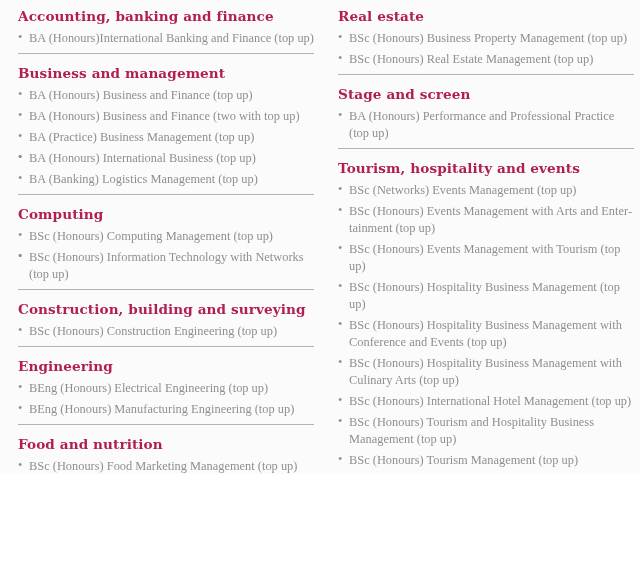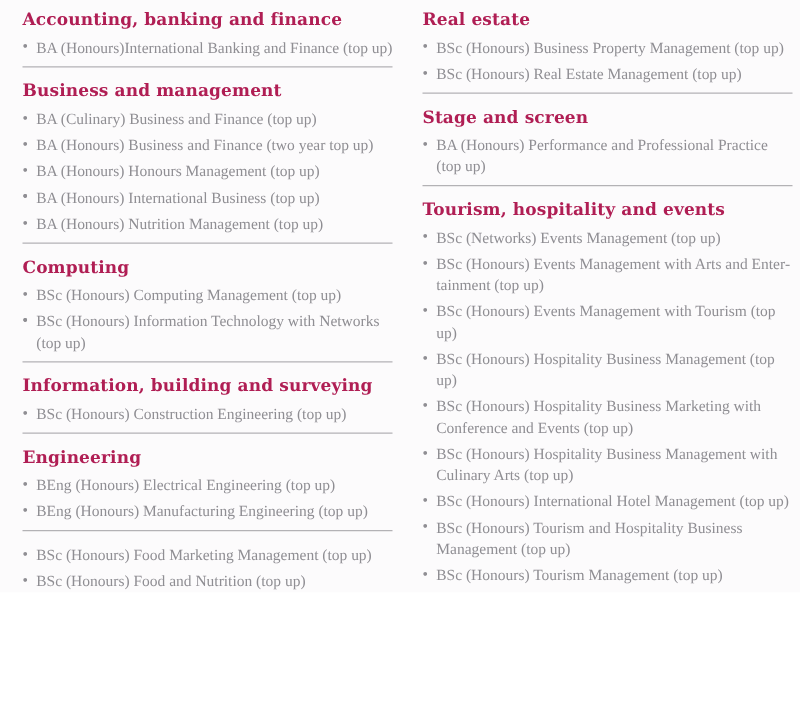--- a/index.html
+++ b/index.html
@@ -75,45 +75,45 @@
   </li>
 </ul>
     <hr class="divider">
   </section>
 
   <section class="section">
     <h3 class="section-title">Business and management</h3>
     <ul class="course-list">
   <li class="course-item">
     <span class="bullet">•</span>
-    <span class="course-text">BA (Culinary) Business and Finance (top up)</span>
-  </li>
-
-  <li class="course-item">
-    <span class="bullet">•</span>
-    <span class="course-text">BA (Honours) Business and Finance (two year top up)</span>
-  </li>
-
-  <li class="course-item">
-    <span class="bullet">•</span>
-    <span class="course-text">BA (Honours) Honours Management (top up)</span>
+    <span class="course-text">BA (Honours) Business and Finance (top up)</span>
+  </li>
+
+  <li class="course-item">
+    <span class="bullet">•</span>
+    <span class="course-text">BA (Honours) Business and Finance (two with top up)</span>
+  </li>
+
+  <li class="course-item">
+    <span class="bullet">•</span>
+    <span class="course-text">BA (Practice) Business Management (top up)</span>
   </li>
 
   <li class="course-item">
     <span class="bullet">•</span>
   </li>
 
   <li class="course-item">
     <span class="bullet">•</span>
     <span class="course-text">BA (Honours) International Business (top up)</span>
   </li>
 
   <li class="course-item">
     <span class="bullet">•</span>
-    <span class="course-text">BA (Honours) Nutrition Management (top up)</span>
+    <span class="course-text">BA (Banking) Logistics Management (top up)</span>
   </li>
 </ul>
     <hr class="divider">
   </section>
 
   <section class="section">
     <h3 class="section-title">Computing</h3>
     <ul class="course-list">
   <li class="course-item">
     <span class="bullet">•</span>
@@ -126,21 +126,21 @@
 
   <li class="course-item">
     <span class="bullet">•</span>
     <span class="course-text">BSc (Honours) Information Technology with Networks (top up)</span>
   </li>
 </ul>
     <hr class="divider">
   </section>
 
   <section class="section">
-    <h3 class="section-title">Information, building and surveying</h3>
+    <h3 class="section-title">Construction, building and surveying</h3>
     <ul class="course-list">
   <li class="course-item">
     <span class="bullet">•</span>
     <span class="course-text">BSc (Honours) Construction Engineering (top up)</span>
   </li>
 </ul>
     <hr class="divider">
   </section>
 
   <section class="section">
@@ -153,20 +153,21 @@
 
   <li class="course-item">
     <span class="bullet">•</span>
     <span class="course-text">BEng (Honours) Manufacturing Engineering (top up)</span>
   </li>
 </ul>
     <hr class="divider">
   </section>
 
   <section class="section">
+    <h3 class="section-title">Food and nutrition</h3>
     <ul class="course-list">
   <li class="course-item">
     <span class="bullet">•</span>
     <span class="course-text">BSc (Honours) Food Marketing Management (top up)</span>
   </li>
 
   <li class="course-item">
     <span class="bullet">•</span>
     <span class="course-text">BSc (Honours) Food and Nutrition (top up)</span>
   </li>
@@ -220,21 +221,21 @@
     <span class="course-text">BSc (Honours) Events Management with Tourism (top up)</span>
   </li>
 
   <li class="course-item">
     <span class="bullet">•</span>
     <span class="course-text">BSc (Honours) Hospitality Business Management (top up)</span>
   </li>
 
   <li class="course-item">
     <span class="bullet">•</span>
-    <span class="course-text">BSc (Honours) Hospitality Business Marketing with Conference and Events (top up)</span>
+    <span class="course-text">BSc (Honours) Hospitality Business Management with Conference and Events (top up)</span>
   </li>
 
   <li class="course-item">
     <span class="bullet">•</span>
     <span class="course-text">BSc (Honours) Hospitality Business Management with Culinary Arts (top up)</span>
   </li>
 
   <li class="course-item">
     <span class="bullet">•</span>
     <span class="course-text">BSc (Honours) International Hotel Management (top up)</span>

